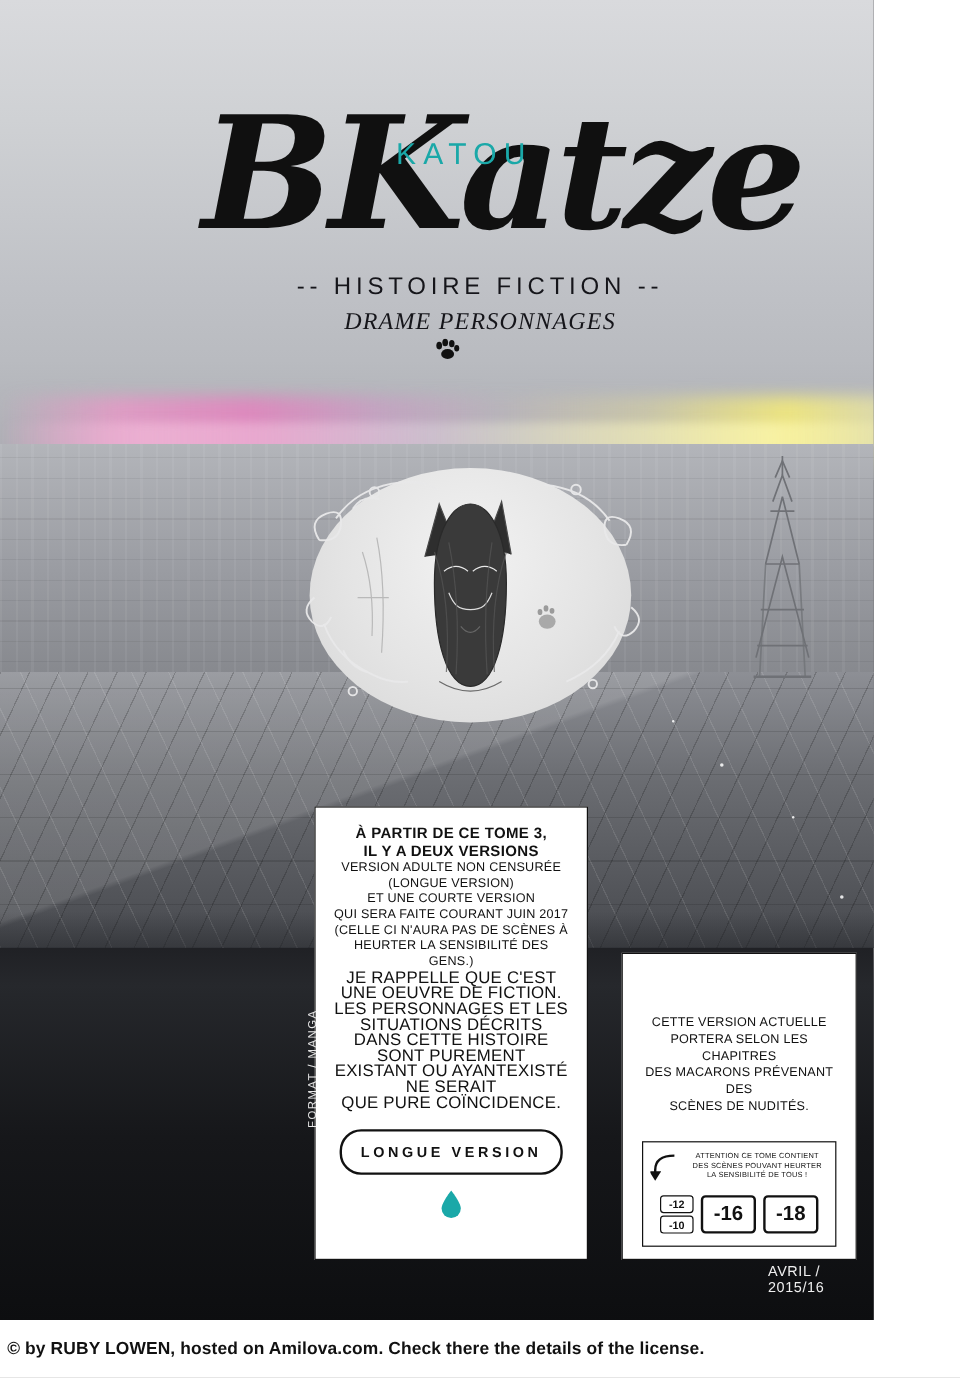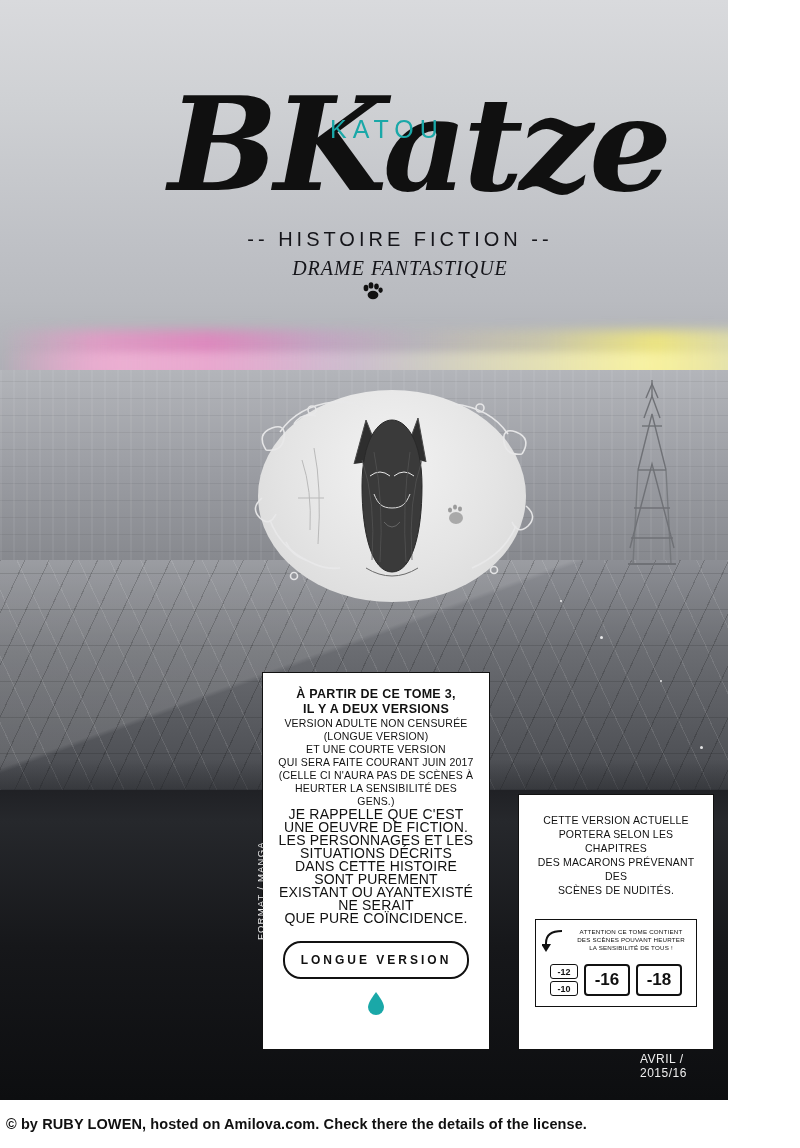--- a/index.html
+++ b/index.html
@@ -135,21 +135,21 @@
   }
   .format-label{
     position:absolute;left:255px;top:940px;width:120px;
     transform:rotate(-90deg);transform-origin:left top;
     font-size:9.5px;letter-spacing:1.2px;color:#e8e8e8;
   }
   .panel-right{
     left:518px;top:794px;width:196px;height:256px;
     padding:18px 10px 10px;box-sizing:border-box;text-align:center;
   }
-  .pr-h{font-size:10.5px;line-height:14px;letter-spacing:.2px;}
+  .pr-h{font-size:10.5px;line-height:14px;letter-spacing:.2px;margin-top:32px;}
   .pr-inner{
     margin:22px 6px 0;border:1px solid #111;padding:8px 6px 10px;
   }
   .pr-warn{font-size:6.2px;line-height:8px;letter-spacing:.2px;text-align:center;}
   .arrow-ico{width:26px;height:26px;float:left;margin-right:4px;}
   .rating-row{display:flex;justify-content:center;gap:6px;margin-top:10px;align-items:center;}
   .rbox{
     border:2px solid #111;border-radius:4px;background:#fff;color:#111;
     font-weight:700;display:flex;align-items:center;justify-content:center;
   }
@@ -226,21 +226,21 @@
     <div class="katou">KATOU</div>
     <div class="bkatze">BKatze</div>
     <svg class="paw" viewBox="0 0 22 18">
       <ellipse cx="4" cy="6" rx="2.4" ry="3.2" fill="#111"></ellipse>
       <ellipse cx="9" cy="3.4" rx="2.4" ry="3.2" fill="#111"></ellipse>
       <ellipse cx="14.5" cy="4.4" rx="2.3" ry="3" fill="#111"></ellipse>
       <ellipse cx="18.6" cy="8.2" rx="2.1" ry="2.7" fill="#111"></ellipse>
       <ellipse cx="11" cy="13" rx="5.4" ry="4.2" fill="#111"></ellipse>
     </svg>
     <div class="sub1">-- HISTOIRE FICTION --</div>
-    <div class="sub2">DRAME FANTASTIQUE</div>
+    <div class="sub2">DRAME PERSONNAGES</div>
   </div>
 
   <div class="portrait">
     <div class="portrait-circle">
       <svg viewBox="0 0 268 212" width="268" height="212">
         <g fill="none" stroke="#4a4a4a" stroke-width="1">
           <path d="M96 74 L108 30 L124 70" fill="#2e2e2e"></path>
           <path d="M168 72 L160 28 L146 66" fill="#2e2e2e"></path>
           <path d="M104 96 c0 -46 16 -66 30 -66 c14 0 30 20 30 66 c0 48 -10 86 -30 86 c-20 0 -30 -38 -30 -86 z" fill="#3a3a3a" stroke="#2a2a2a"></path>
           <path d="M116 104 c4 10 8 14 18 14 c10 0 14 -4 18 -14" stroke="#ddd"></path>

